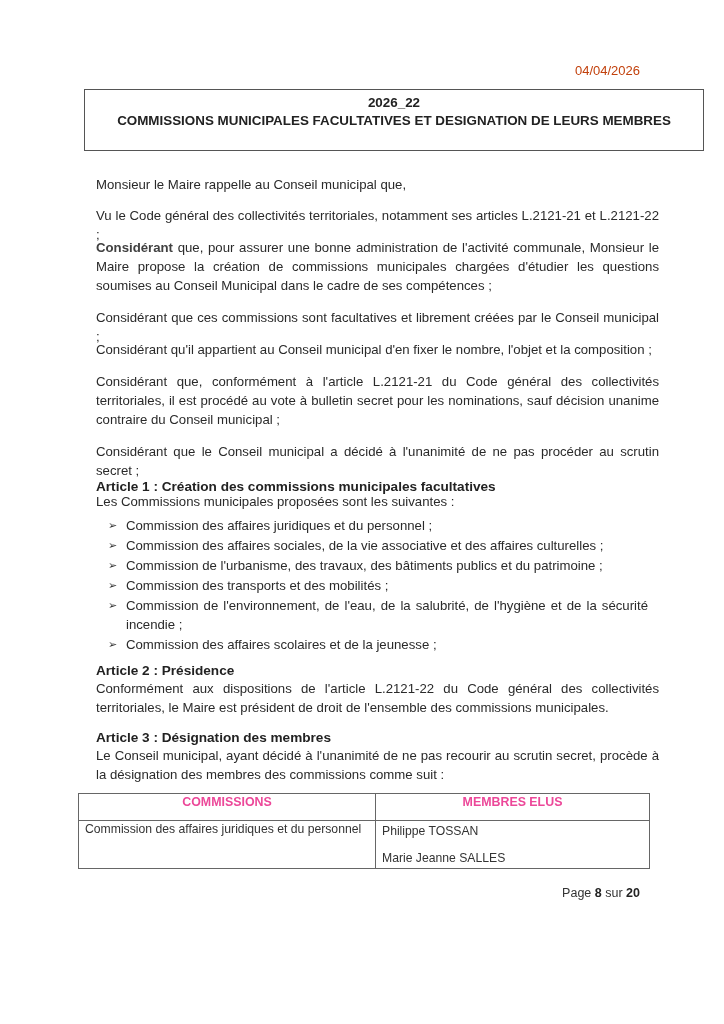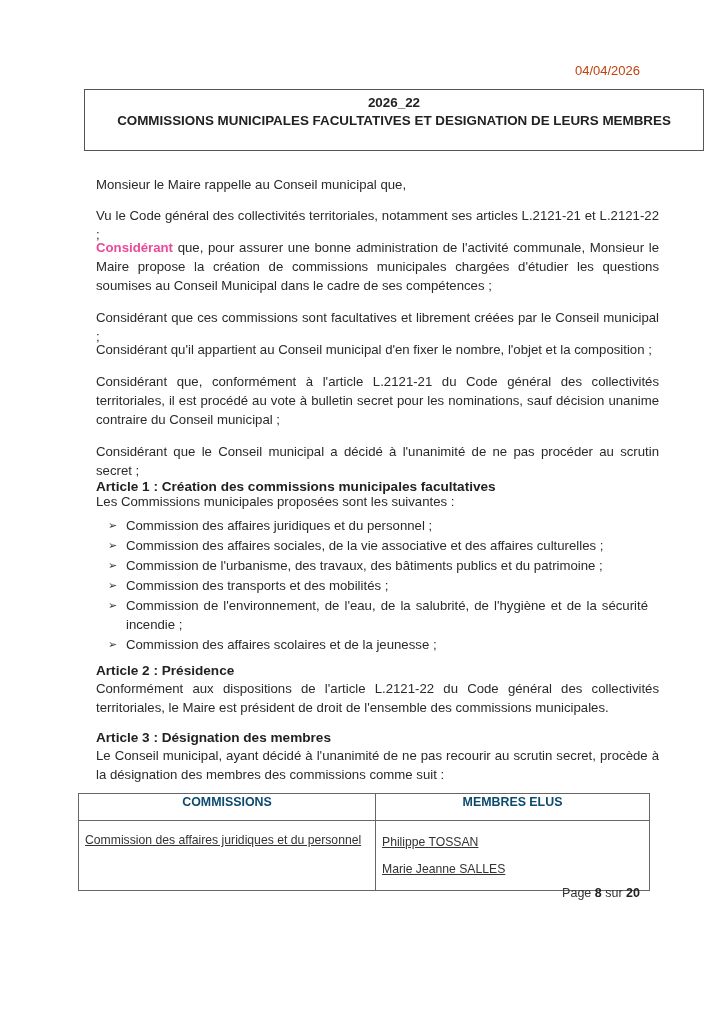--- a/index.html
+++ b/index.html
@@ -11,33 +11,33 @@
     .date { position: absolute; top: 63px; right: 84px; font-size: 13px; color: #c2410c; }
     .title-box {
       position: absolute; left: 84px; top: 89px; width: 620px; height: 62px;
       border: 1px solid #555; text-align: center; font-weight: bold;
       font-size: 13.4px; line-height: 18px; padding-top: 4px; box-sizing: border-box;
       color: #222;
     }
     .content { position: absolute; left: 84px; top: 170px; width: 563px; }
     p { margin: 0; line-height: 19px; text-align: justify; }
     .p { position: absolute; left: 12px; width: 563px; }
-    b { font-weight: bold; color: #ec4899; }
+    b { font-weight: bold; color: #404040; }
     .h { font-weight: bold; font-size: 13.6px; color: #222; }
     ul.list { list-style: none; margin: 0; padding: 0; }
     .li { position: absolute; left: 24px; width: 540px; line-height: 19px; }
     .li .bullet { position: absolute; left: 0; top: 0; font-size: 11px; color: #333; }
     .li .txt { display: block; margin-left: 18px; text-align: justify; }
     table.members {
       position: absolute; left: 78px; top: 793px; width: 572px;
       border-collapse: collapse; font-size: 12.2px; color: #333;
     }
     table.members th, table.members td { border: 1px solid #666; vertical-align: top; }
-    table.members th { font-weight: bold; height: 24px; text-align: center; color: #0c4a6e; font-size: 12.4px; }
-    table.members td { padding: 12px 6px; text-decoration: underline; }
+    table.members th { font-weight: bold; height: 24px; text-align: center; color: #ec4899; font-size: 12.4px; }
+    table.members td { padding: 1px 6px; }
     table.members td.c1 { width: 284px; }
     table.members td .m { display: block; line-height: 18px; }
     table.members td .m + .m { margin-top: 9px; }
     .page { position: absolute; top: 886px; right: 84px; font-size: 12.5px; color: #333; }
     .page b { color: #222; }
   </style>
 </head>
 <body>
 
 <div class="date">04/04/2026</div>

